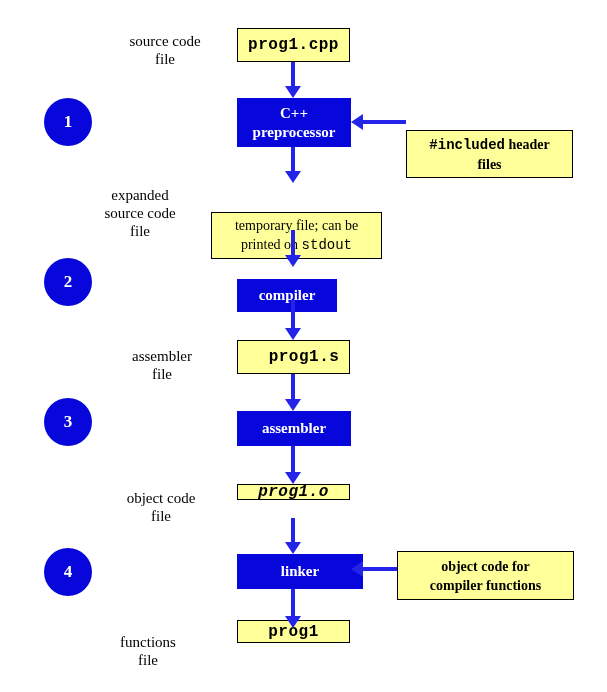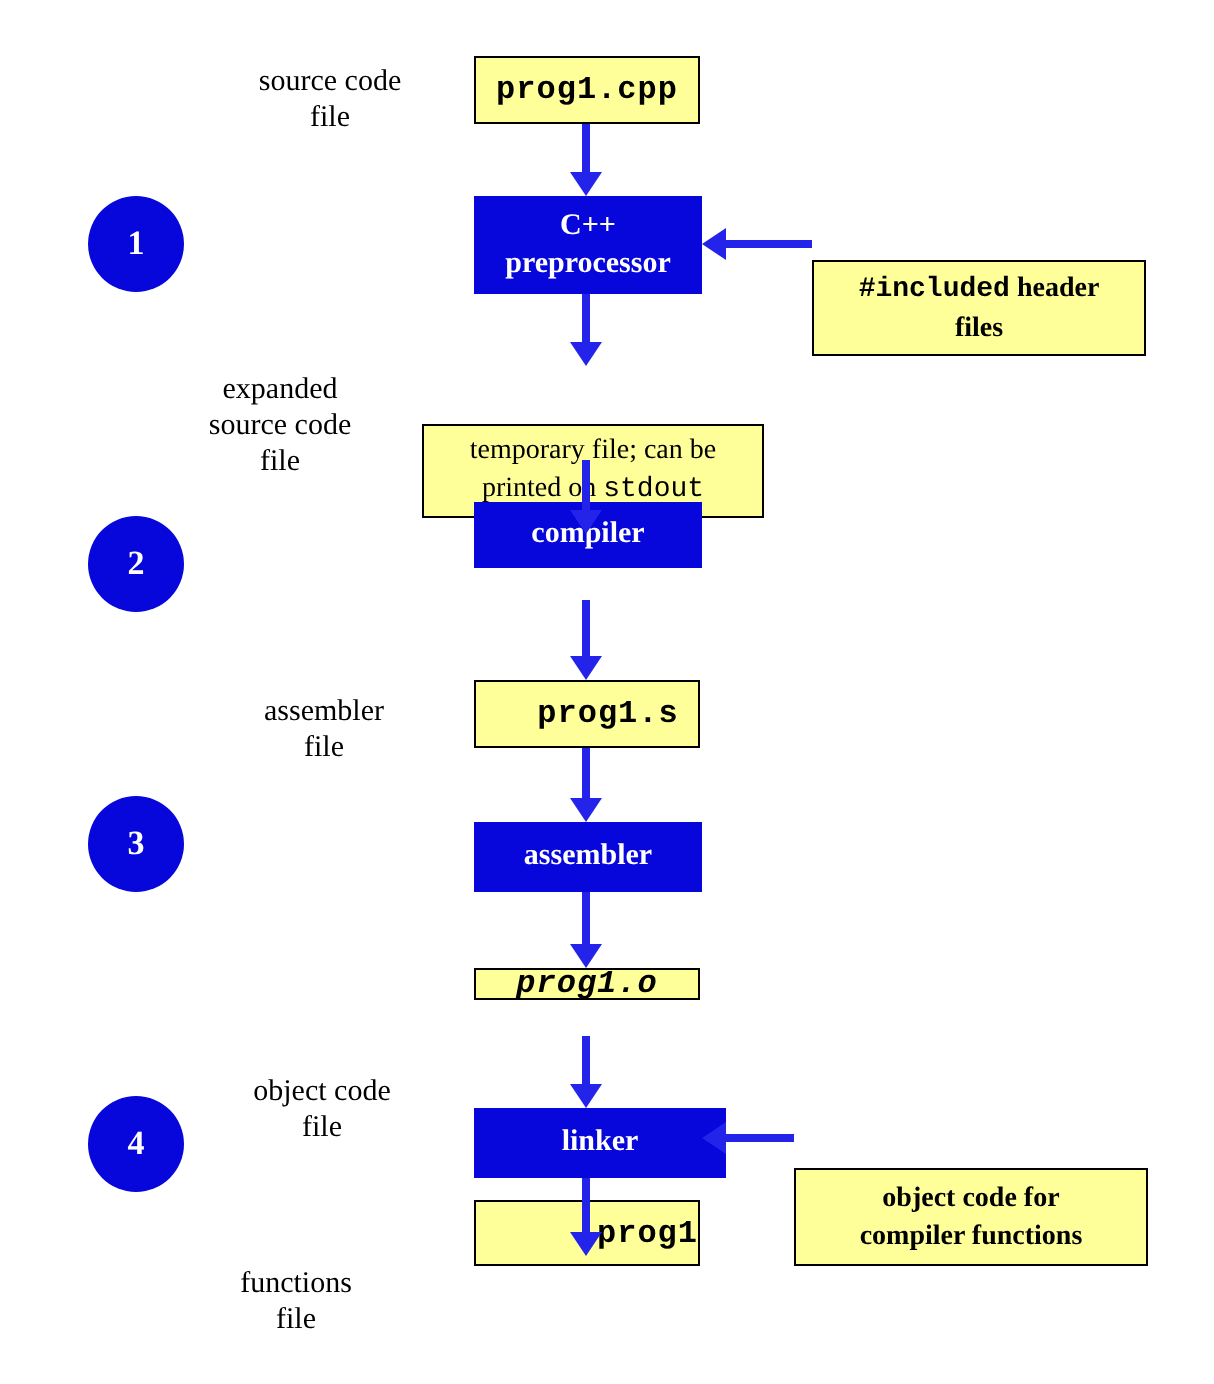--- a/index.html
+++ b/index.html
@@ -37,39 +37,39 @@
   .varrow .head{position:absolute;left:0;bottom:0;width:0;height:0;
     border-left:8px solid transparent;border-right:8px solid transparent;border-top:12px solid #2323ea;}
   .harrow{position:absolute;height:16px;}
   .harrow .shaft{position:absolute;top:6px;left:11px;right:0;height:4px;background:#2323ea;}
   .harrow .head{position:absolute;left:0;top:0;width:0;height:0;
     border-top:8px solid transparent;border-bottom:8px solid transparent;border-right:12px solid #2323ea;}
   
   .pos-prog1cpp{left:237px;top:28px;width:113px;height:34px;}
   .pos-preproc {left:237px;top:98px;width:114px;height:49px;}
   .pos-temp    {left:211px;top:183px;width:171px;height:47px;margin-top:29px;}
-  .pos-compiler{left:237px;top:251px;width:114px;height:33px;}
+  .pos-compiler{left:237px;top:279px;width:100px;height:33px;}
   .pos-prog1s  {left:237px;top:340px;width:113px;height:34px;padding-left:21px;}
   .pos-assembl {left:237px;top:411px;width:114px;height:35px;}
   .pos-prog1o  {left:237px;top:484px;width:113px;height:16px;font-style:italic;}
   .pos-linker  {left:237px;top:554px;width:126px;height:35px;}
-  .pos-prog1   {left:237px;top:600px;width:113px;height:33px;justify-content:flex-end;}
+  .pos-prog1   {left:237px;top:620px;width:113px;height:23px;}
   
   .pos-headers {left:406px;top:98px;width:167px;height:48px;margin-top:32px;}
-  .pos-library {left:397px;top:584px;width:177px;height:49px;}
+  .pos-library {left:397px;top:551px;width:177px;height:49px;}
   
   .pos-c1{left:44px;top:98px;}
   .pos-c2{left:44px;top:258px;}
   .pos-c3{left:44px;top:398px;}
   .pos-c4{left:44px;top:548px;}
   
   .pos-lsource   {left:95px;top:32px;}
   .pos-lexpanded {left:70px;top:186px;}
   .pos-lassembler{left:92px;top:347px;}
-  .pos-lobject   {left:91px;top:489px;margin-top:48px;}
+  .pos-lobject   {left:91px;top:489px;}
   .pos-lexec     {left:78px;top:633px;}
   
   .pos-a1{left:285px;top:62px;height:36px;}
   .pos-a2{left:285px;top:147px;height:36px;}
   .pos-a3{left:285px;top:230px;height:37px;}
   .pos-a4{left:285px;top:300px;height:40px;}
   .pos-a5{left:285px;top:374px;height:37px;}
   .pos-a6{left:285px;top:446px;height:38px;}
   .pos-a7{left:285px;top:518px;height:36px;}
   .pos-a8{left:285px;top:589px;height:39px;}

